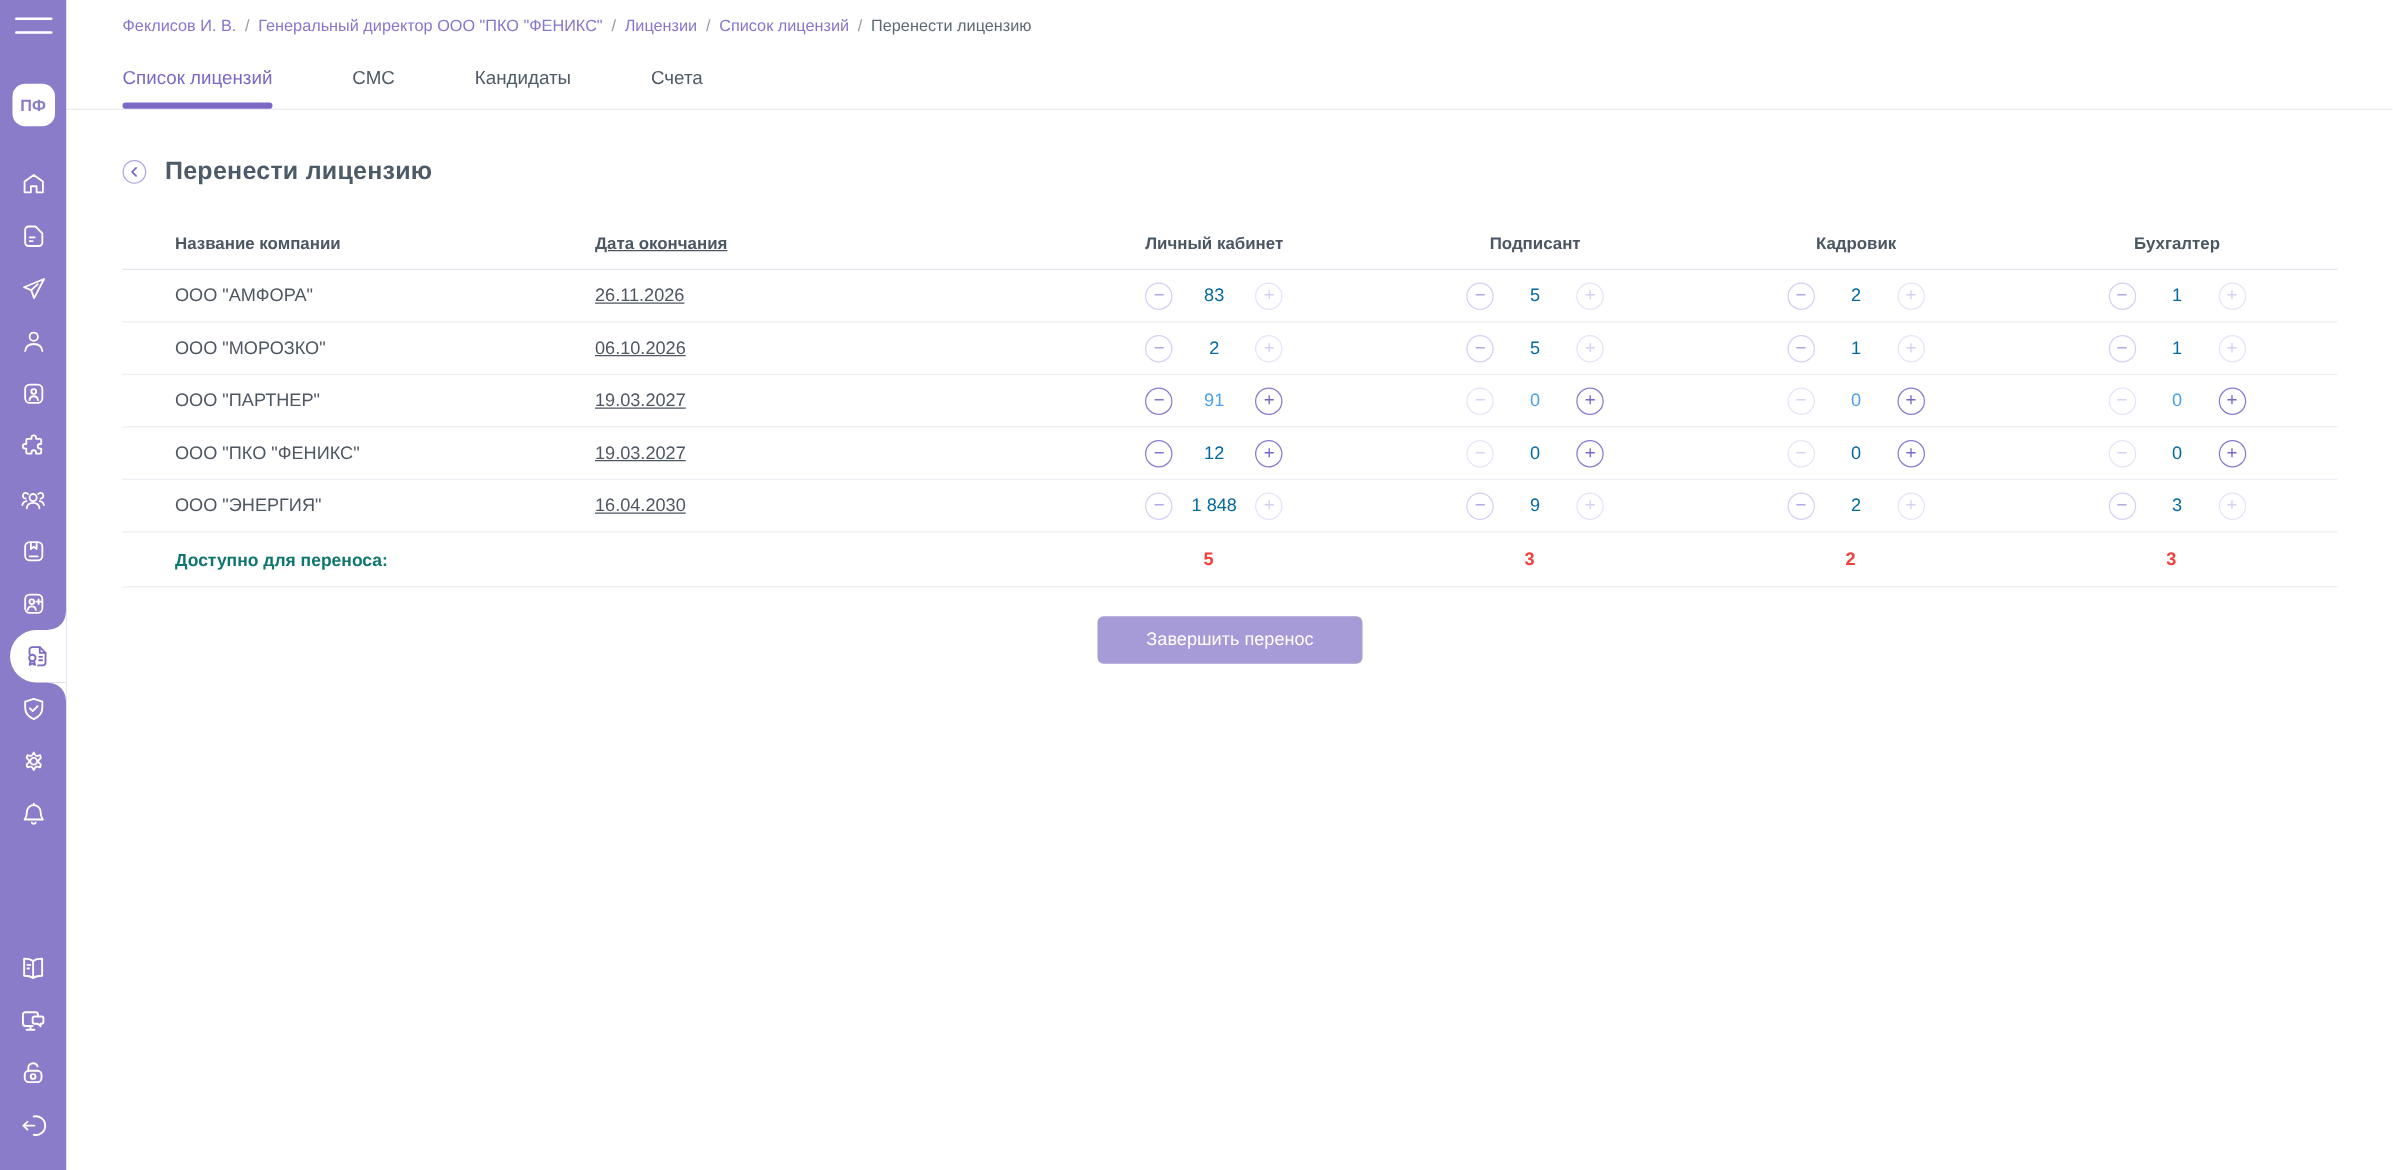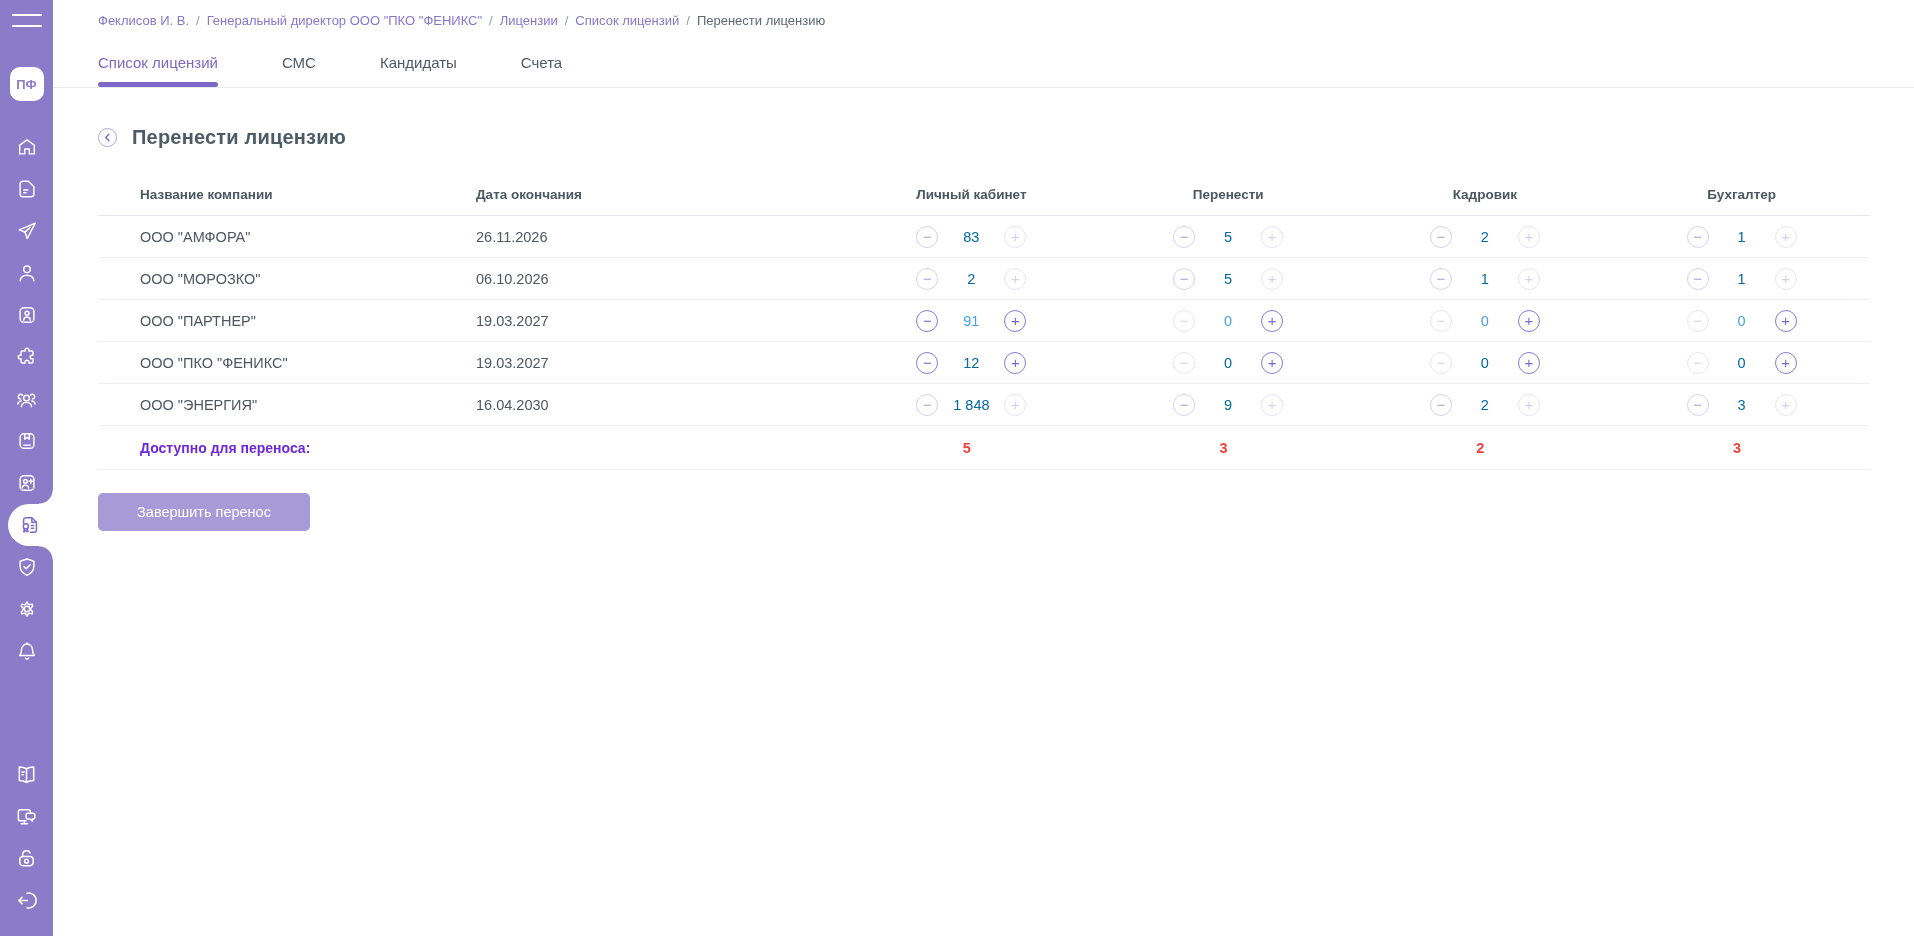--- a/index.html
+++ b/index.html
@@ -54,39 +54,39 @@
   .back-btn svg { display:block; }
   .page-title { font-size:20px; font-weight:bold; color:#4d5a67; letter-spacing:.2px; }
 
   .table { margin-top:24px; width:1772px; font-size:14.5px; color:#4e5761; }
   .thead { display:flex; height:43px; align-items:center; border-bottom:1px solid #e4e8ee;
            font-size:13.5px; font-weight:bold; color:#4b5763; }
   .trow  { display:flex; height:42px; align-items:center; border-bottom:1px solid #eceff3; }
   .tfoot-row { display:flex; height:44px; align-items:center; border-bottom:1px solid #eceff3;
                font-weight:bold; }
   .c-company { width:378px;padding-left:42px; }
-  .c-date    { width:367px; }
+  .c-date    { width:367px;text-decoration:underline; }
   .c-counter { flex:1; display:flex; justify-content:center; align-items:center; }
   .thead .c-counter { justify-content:center; }
 
   .stepper { display:flex; align-items:center; }
   .step { width:22px; height:22px; border-radius:50%; background:transparent;
           display:flex; align-items:center; justify-content:center; cursor:pointer;
           font-size:15px; line-height:1; border:1px solid #e5e2f7; color:#d3cdf1;
           font-family:"Liberation Sans", sans-serif; }
   .step.s-on   { border-color:#8a7bd0; color:#7a68c9; }
   .step.s-semi { border-color:#d6d1f2; color:#aba1de; }
   .step.s-off  { border-color:#e7e4f8; color:#d6d1f3; }
   .val { min-width:48px; text-align:center; margin:0 9px; color:#0369a1; }
   .val.blue { color:#4aa0ec; }
   .red-val { min-width:48px; text-align:center; margin:0 9px 0 40px; color:#f2413c;
              font-weight:bold; }
-  .footer-label { font-size:14px; color:#6d28d9; }
-
-  .btn-row { width:1772px; display:flex; justify-content:flex-start; margin-top:23px; }
+  .footer-label { font-size:14px; color:#0f766e; }
+
+  .btn-row { width:1772px; display:flex; justify-content:center; margin-top:23px; }
   .finish-btn { width:212px; height:38px; background:#a69ad7; color:#fff; border:none;
                 border-radius:5px; font-size:14.5px; cursor:pointer;
                 font-family:"Liberation Sans", sans-serif; }
 </style>
 </head>
 <body>
 
 <div class="app">
 
   <aside class="sidebar">
@@ -256,21 +256,21 @@
             </svg>
         </div>
         <div class="page-title">Перенести лицензию</div>
       </div>
 
       <div class="table">
         <div class="thead">
           <div class="c-company">Название компании</div>
           <div class="c-date">Дата окончания</div>
           <div class="c-counter">Личный кабинет</div>
-          <div class="c-counter">Перенести</div>
+          <div class="c-counter">Подписант</div>
           <div class="c-counter">Кадровик</div>
           <div class="c-counter">Бухгалтер</div>
         </div>
 
         <div id="rows-host">
   <div class="trow">
     <div class="c-company">ООО "АМФОРА"</div>
     <div class="c-date">26.11.2026</div>
   <div class="c-counter">
                 <div class="stepper">

